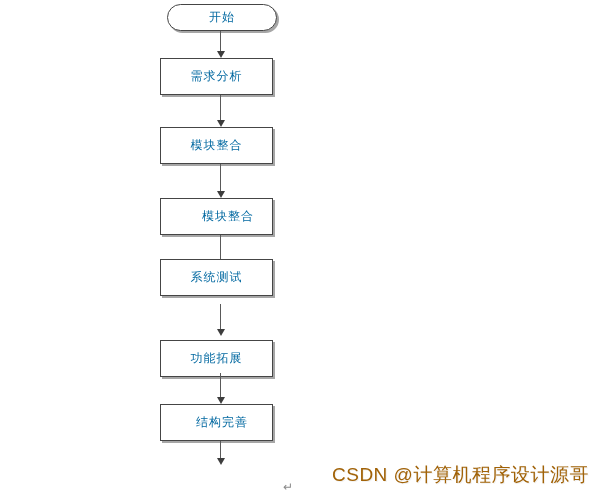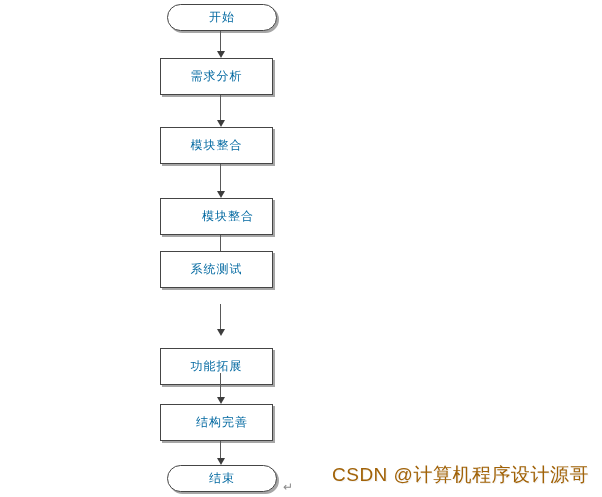--- a/index.html
+++ b/index.html
@@ -94,39 +94,36 @@
   </div>
 
   <div class="arrow" style="top:164px;height:34px;"></div>
 
   <div class="node process" style="top:198px;padding-left:23px;">
     <span class="label">模块整合</span>
   </div>
 
   <div class="arrow" style="top:235px;height:32px;"></div>
 
-  <div class="node process" style="top:251px;">
+  <div class="node process" style="top:259px;">
     <span class="label">系统测试</span>
   </div>
 
   <div class="arrow" style="top:304px;height:32px;"></div>
 
-  <div class="node process" style="top:340px;margin-top:8px;">
+  <div class="node process" style="top:340px;">
     <span class="label">功能拓展</span>
   </div>
 
   <div class="arrow" style="top:373px;height:31px;"></div>
 
   <div class="node process" style="top:404px;padding-left:11px;">
     <span class="label">结构完善</span>
   </div>
 
   <div class="arrow" style="top:441px;height:24px;"></div>
 
-  <div class="node terminator" style="top:465px;">
-    <span class="label">结束</span>
-  </div>
 
   <span class="para-mark">↵</span>
 
   <span class="watermark">CSDN @计算机程序设计源哥</span>
 
 </div>
 
 </body></html>

